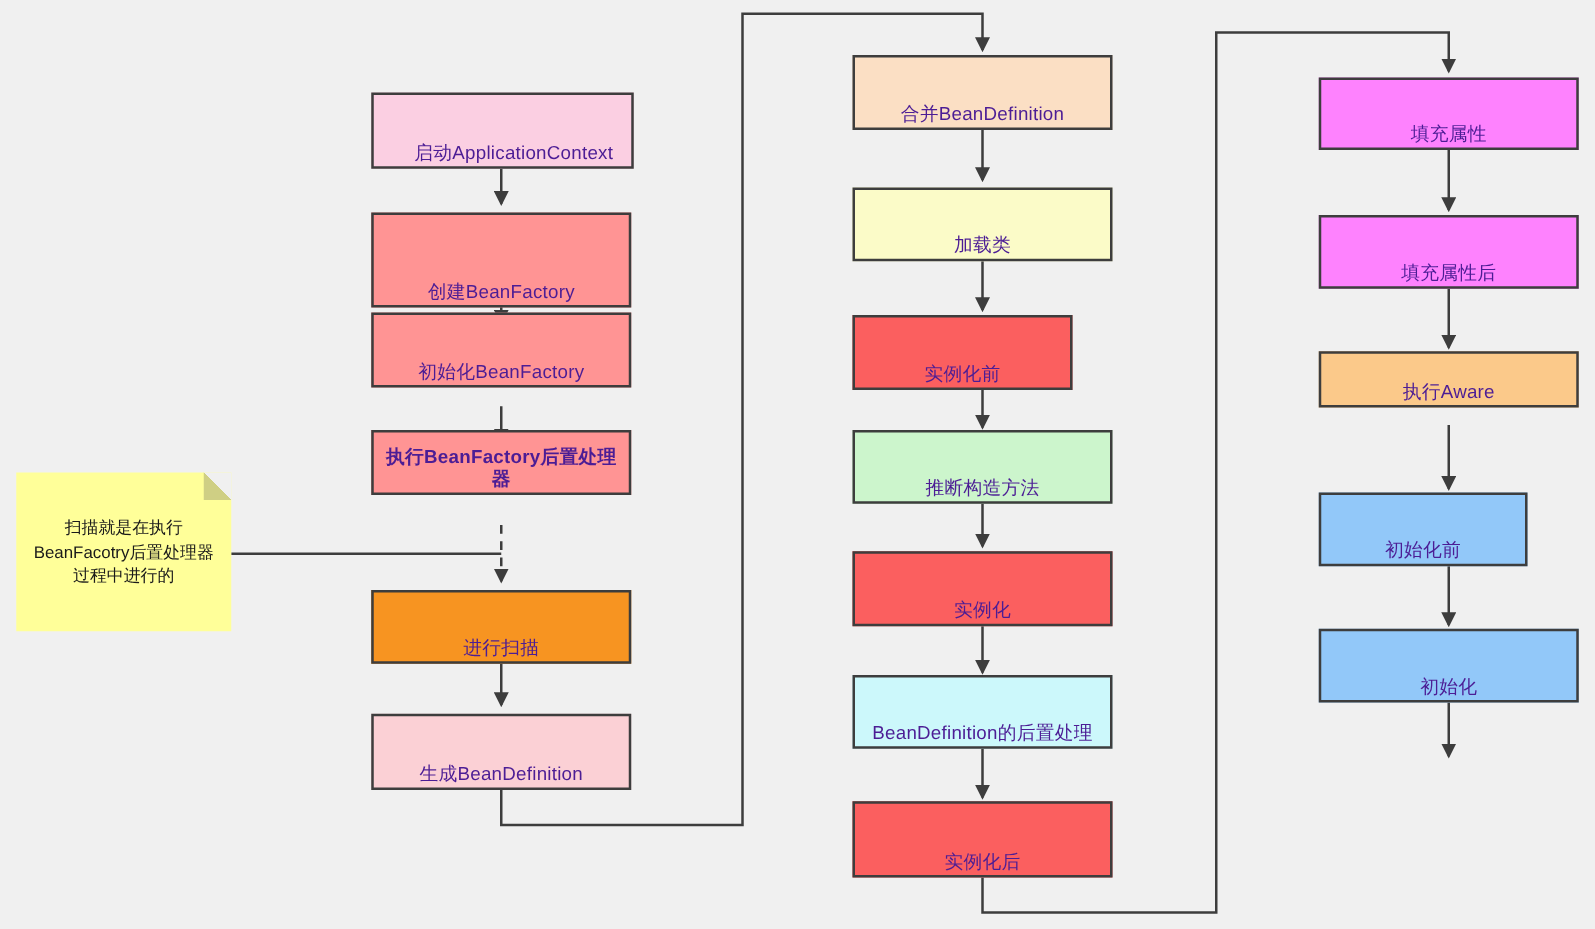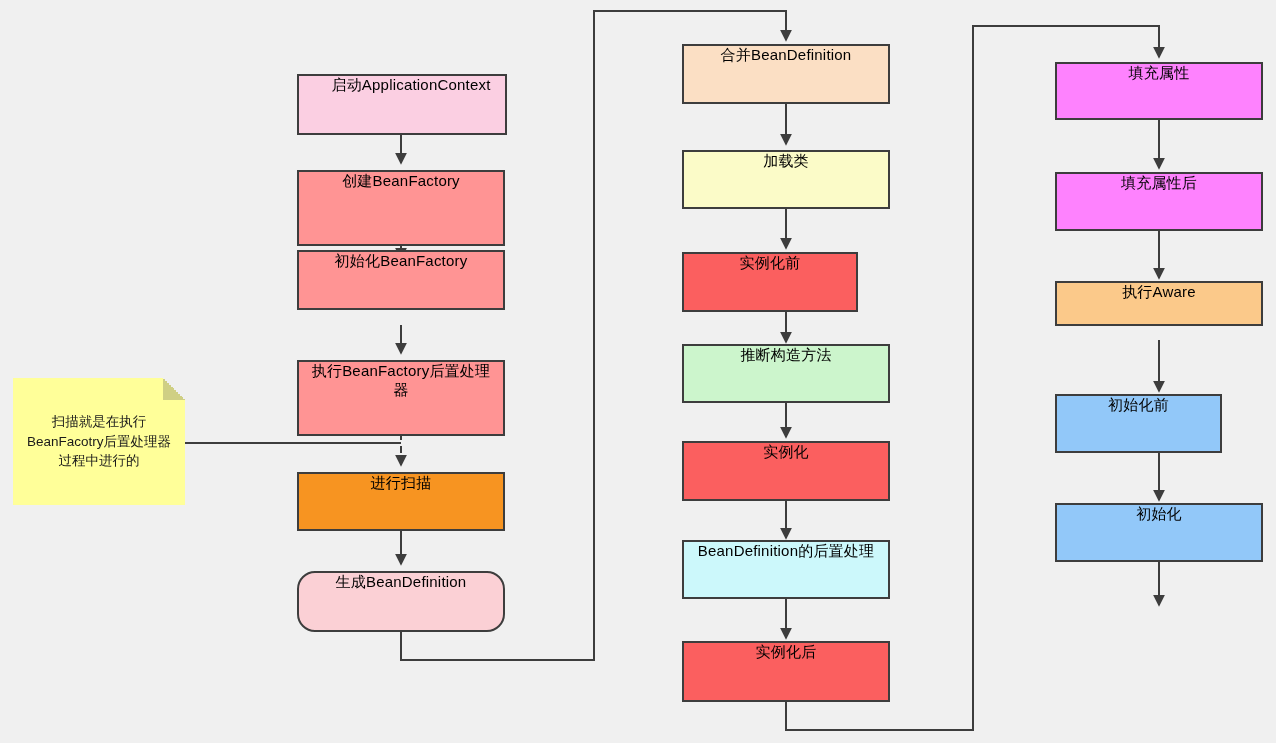--- a/index.html
+++ b/index.html
@@ -23,24 +23,24 @@
     top: 0;
     width: 1276px;
     height: 743px;
     pointer-events: none;
   }
   .node {
     position: absolute;
     box-sizing: border-box;
     border: 2px solid #3d3d3d;
     display: flex;
-    align-items: flex-start;
+    align-items: flex-end;
     justify-content: center;
     text-align: center;
-    color: #000000;
+    color: #4c1d95;
     font-size: 15px;
     line-height: 1.25;
     letter-spacing: 0.2px;
     box-shadow: 0 0 0 0 rgba(0,0,0,0);
   }
   .node span {
     display: block;
     padding: 0 6px;
   }
   
@@ -111,29 +111,29 @@
   </div>
 
   <div class="node" style="left:297px; top:170px; width:208px; height:76px; background:#ff9494;">
     <span>创建BeanFactory</span>
   </div>
 
   <div class="node" style="left:297px; top:250px; width:208px; height:60px; background:#ff9494;">
     <span>初始化BeanFactory</span>
   </div>
 
-  <div class="node" style="left:297px; top:360px; width:208px; height:76px; background:#ff9494;">
+  <div class="node" style="left:297px; top:344px; width:208px; height:52px; background:#ff9494;font-weight:bold;">
     <span>执行BeanFactory后置处理器</span>
   </div>
 
   <div class="node" style="left:297px; top:472px; width:208px; height:59px; background:#f79421;">
     <span>进行扫描</span>
   </div>
 
-  <div class="node" style="left:297px; top:571px; width:208px; height:61px; background:#fbd0d5;border-radius:18px;">
+  <div class="node" style="left:297px; top:571px; width:208px; height:61px; background:#fbd0d5;">
     <span>生成BeanDefinition</span>
   </div>
 
   <div class="node" style="left:682px; top:44px; width:208px; height:60px; background:#fbdfc4;">
     <span>合并BeanDefinition</span>
   </div>
 
   <div class="node" style="left:682px; top:150px; width:208px; height:59px; background:#fbfbc8;">
     <span>加载类</span>
   </div>

